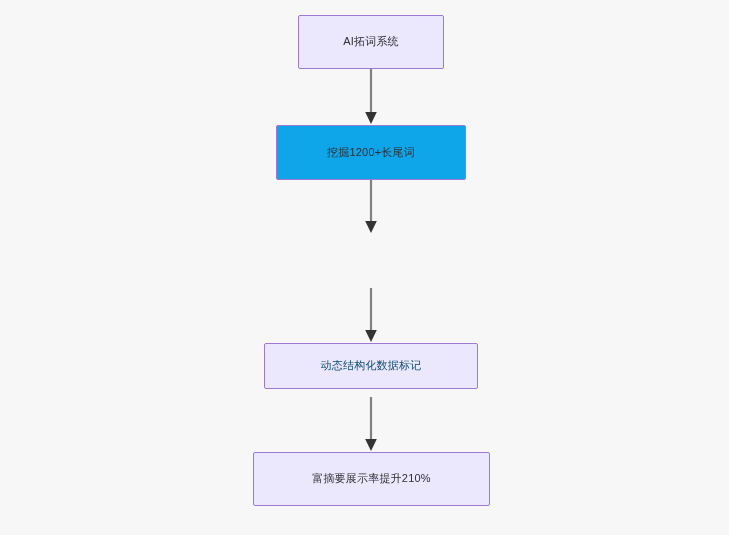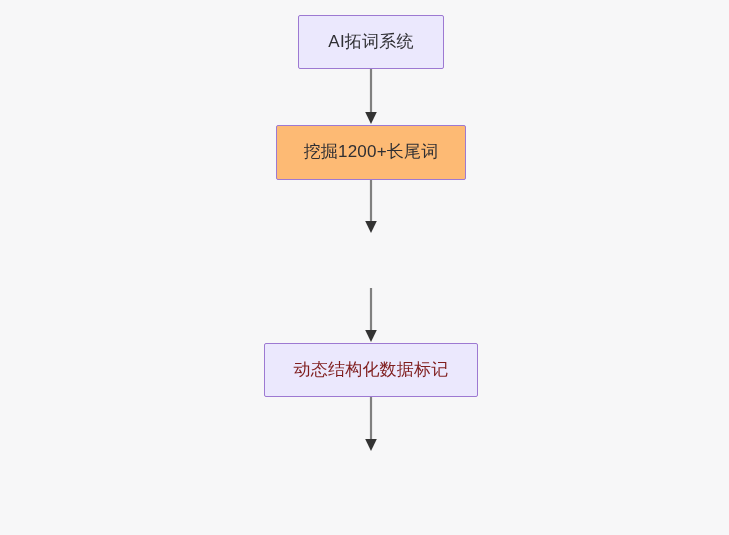--- a/index.html
+++ b/index.html
@@ -21,21 +21,21 @@
   .node {
     position: absolute;
     box-sizing: border-box;
     background: #ebe8fd;
     border: 1.4px solid #9d79d2;
     border-radius: 2px;
     display: flex;
     align-items: center;
     justify-content: center;
     color: #2f2f33;
-    font-size: 17px;
+    font-size: 11px;
     line-height: 1.2;
     letter-spacing: 0.2px;
     white-space: nowrap;
   }
   .node-label {
     display: block;
   }
   .edge {
     position: absolute;
     width: 24px;
@@ -76,23 +76,26 @@
     <svg width="24" height="55" viewBox="0 0 24 55" aria-hidden="true">
       <line x1="12" y1="0" x2="12" y2="45" stroke="#808080" stroke-width="2.2"></line>
       <polygon points="12,54 6.2,42 17.8,42" fill="#333333"></polygon>
     </svg>
   </div>
 
   <div class="node" style="left: 298px; top: 15px; width: 146px; height: 54px; background: rgb(235, 232, 253); border-color: rgb(157, 121, 210); color: rgb(47, 47, 51);">
     <span class="node-label">AI拓词系统</span>
   </div>
 
-  <div class="node" style="left: 276px; top: 125px; width: 190px; height: 55px; background: #fdba74; border-color: rgb(157, 121, 210); color: rgb(47, 47, 51);">
+  <div class="node" style="left: 276px; top: 125px; width: 190px; height: 55px; background: #0ea5e9; border-color: rgb(157, 121, 210); color: rgb(47, 47, 51);">
     <span class="node-label">挖掘1200+长尾词</span>
   </div>
 
 
-  <div class="node" style="left: 264px; top: 343px; width: 214px; height: 54px; background: rgb(235, 232, 253); border-color: rgb(157, 121, 210); color: #7f1d1d;">
+  <div class="node" style="left: 264px; top: 343px; width: 214px; height: 46px; background: rgb(235, 232, 253); border-color: rgb(157, 121, 210); color: #0c4a6e;">
     <span class="node-label">动态结构化数据标记</span>
   </div>
 
+  <div class="node" style="left: 253px; top: 452px; width: 237px; height: 54px; background: rgb(235, 232, 253); border-color: rgb(157, 121, 210); color: rgb(47, 47, 51);">
+    <span class="node-label">富摘要展示率提升210%</span>
+  </div>
 
 </div>
 
 </body></html>

